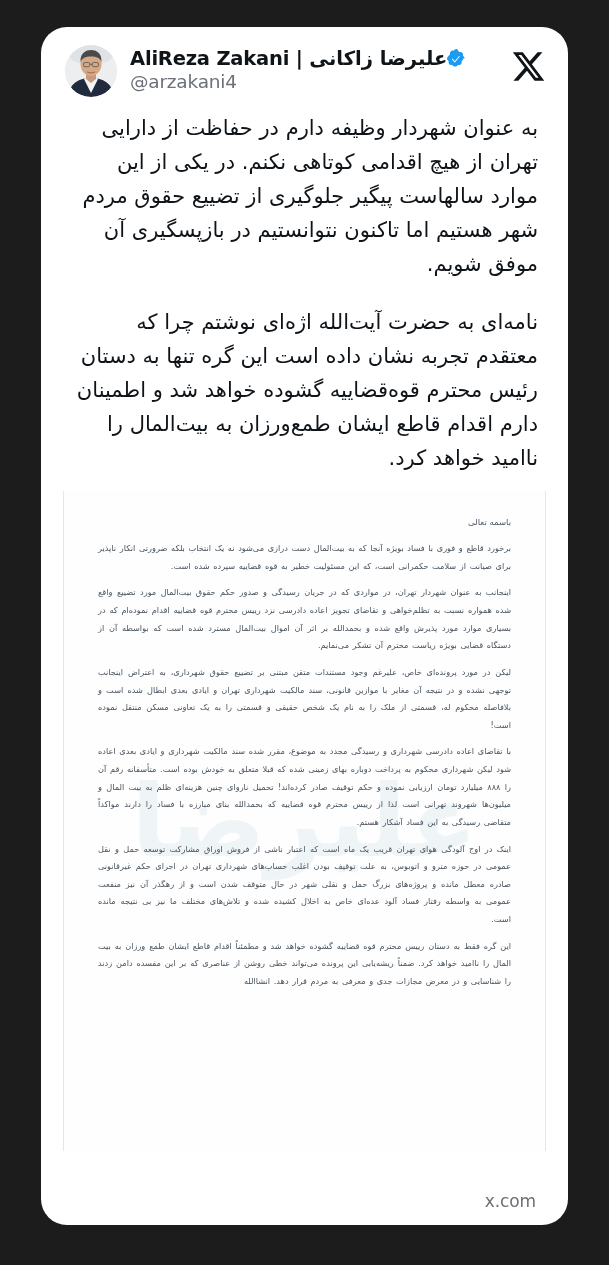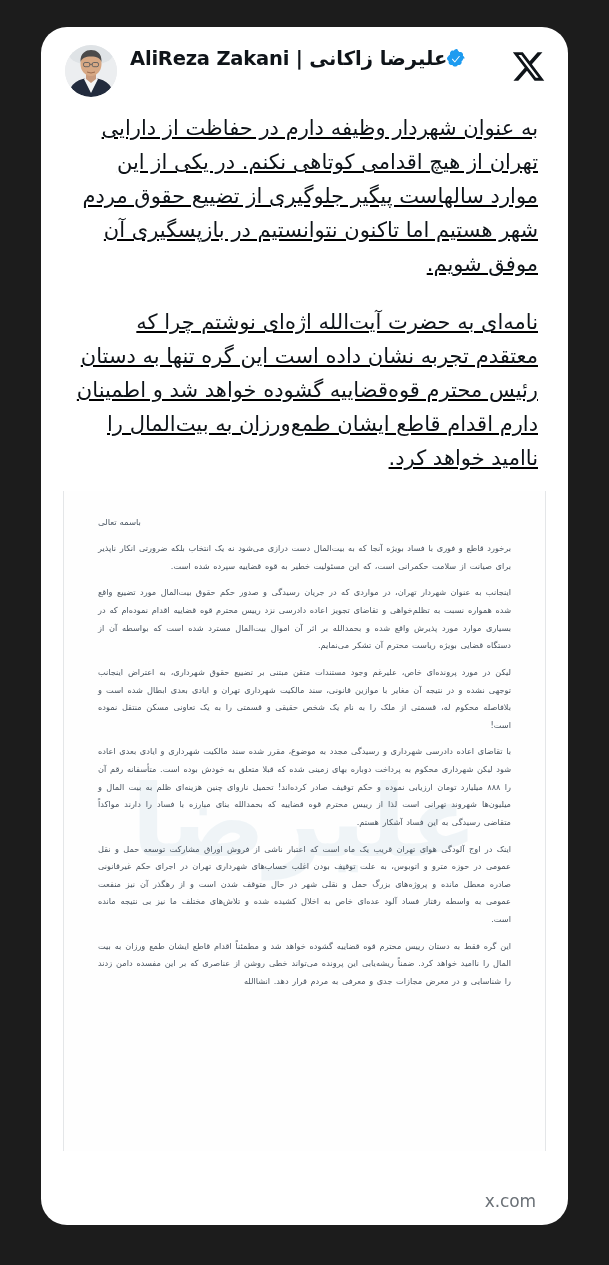--- a/index.html
+++ b/index.html
@@ -105,21 +105,20 @@
     color: #5ba3cf;
     letter-spacing: -0.1px;
   }
 
   
   .tweet-body {
     direction: rtl;
     text-align: right;
     padding: 14px 30px 0 30px;
     font-family: "DejaVu Sans", "Liberation Sans", sans-serif;
-    text-decoration: underline;
   }
   .tweet-body p {
     margin: 0 0 24px 0;
     font-size: 21px;
     line-height: 1.62;
     color: #0f1419;
     font-weight: 400;
   }
   .tweet-body p:last-child { margin-bottom: 16px; }
 
@@ -155,21 +154,21 @@
     pointer-events: none;
     opacity: 0.30;
     color: #cfe0ea;
     font-size: 100px;
     font-weight: 700;
     letter-spacing: 4px;
     direction: rtl;
     filter: blur(0.4px);
   }
   .letter-basmala {
-    text-align: left;
+    text-align: right;
     font-size: 8.5px;
     color: #4e5a66;
     margin: 0 0 13px 0;
     letter-spacing: 0.3px;
     position: relative;
     z-index: 2;
   }
   .letter-sheet p.lp {
     margin: 0 0 9px 0;
     font-size: 8.2px;
@@ -250,20 +249,21 @@
 
       <div class="identity">
         <div class="name-line">
           <span class="verified">
             <svg viewBox="0 0 22 22" xmlns="http://www.w3.org/2000/svg">
               <path fill="#1d9bf0" d="M20.396 11c-.018-.646-.215-1.275-.57-1.816-.354-.54-.852-.972-1.438-1.246.223-.607.27-1.264.14-1.897-.13-.634-.43-1.22-.884-1.693-.474-.454-1.06-.754-1.693-.884-.633-.13-1.29-.083-1.897.14-.274-.586-.705-1.084-1.246-1.438C12.275.215 11.646.018 11 0c-.646.018-1.275.215-1.816.57-.54.354-.972.852-1.246 1.438-.607-.223-1.264-.27-1.897-.14-.634.13-1.22.43-1.693.884-.454.473-.754 1.06-.884 1.693-.13.633-.083 1.29.14 1.897-.586.274-1.084.705-1.438 1.246C.215 9.725.018 10.354 0 11c.018.646.215 1.275.57 1.816.354.54.852.972 1.438 1.246-.223.607-.27 1.264-.14 1.897.13.634.43 1.22.884 1.693.473.454 1.06.754 1.693.884.633.13 1.29.083 1.897-.14.274.586.705 1.084 1.246 1.438.54.355 1.17.552 1.816.57.646-.018 1.275-.215 1.816-.57.54-.354.972-.852 1.246-1.438.607.223 1.264.27 1.897.14.634-.13 1.22-.43 1.693-.884.454-.473.754-1.06.884-1.693.13-.633.083-1.29-.14-1.897.586-.274 1.084-.705 1.438-1.246.355-.54.552-1.17.57-1.816zm-5.672-2.18l-5.25 6.5c-.1.124-.252.196-.41.196h-.01c-.157 0-.307-.07-.41-.19l-2.75-3.25c-.19-.22-.16-.55.06-.74.22-.19.55-.16.74.06l2.35 2.78 4.86-6.02c.18-.22.51-.26.74-.08.22.18.26.51.08.74z"></path>
             </svg>
           </span>
           <span class="display-name">AliReza Zakani | علیرضا زاکانی</span>
         </div>
+        <div class="handle">@arzakani4</div>
       </div>
 
       <div class="x-logo">
         <svg viewBox="0 0 24 24" xmlns="http://www.w3.org/2000/svg">
           <path fill="#0f1419" d="M18.244 2.25h3.308l-7.227 8.26 8.502 11.24H16.17l-5.214-6.817L4.99 21.75H1.68l7.73-8.835L1.254 2.25H8.08l4.713 6.231zm-1.161 17.52h1.833L7.084 4.126H5.117z"></path>
         </svg>
       </div>
     </div>
 
 

